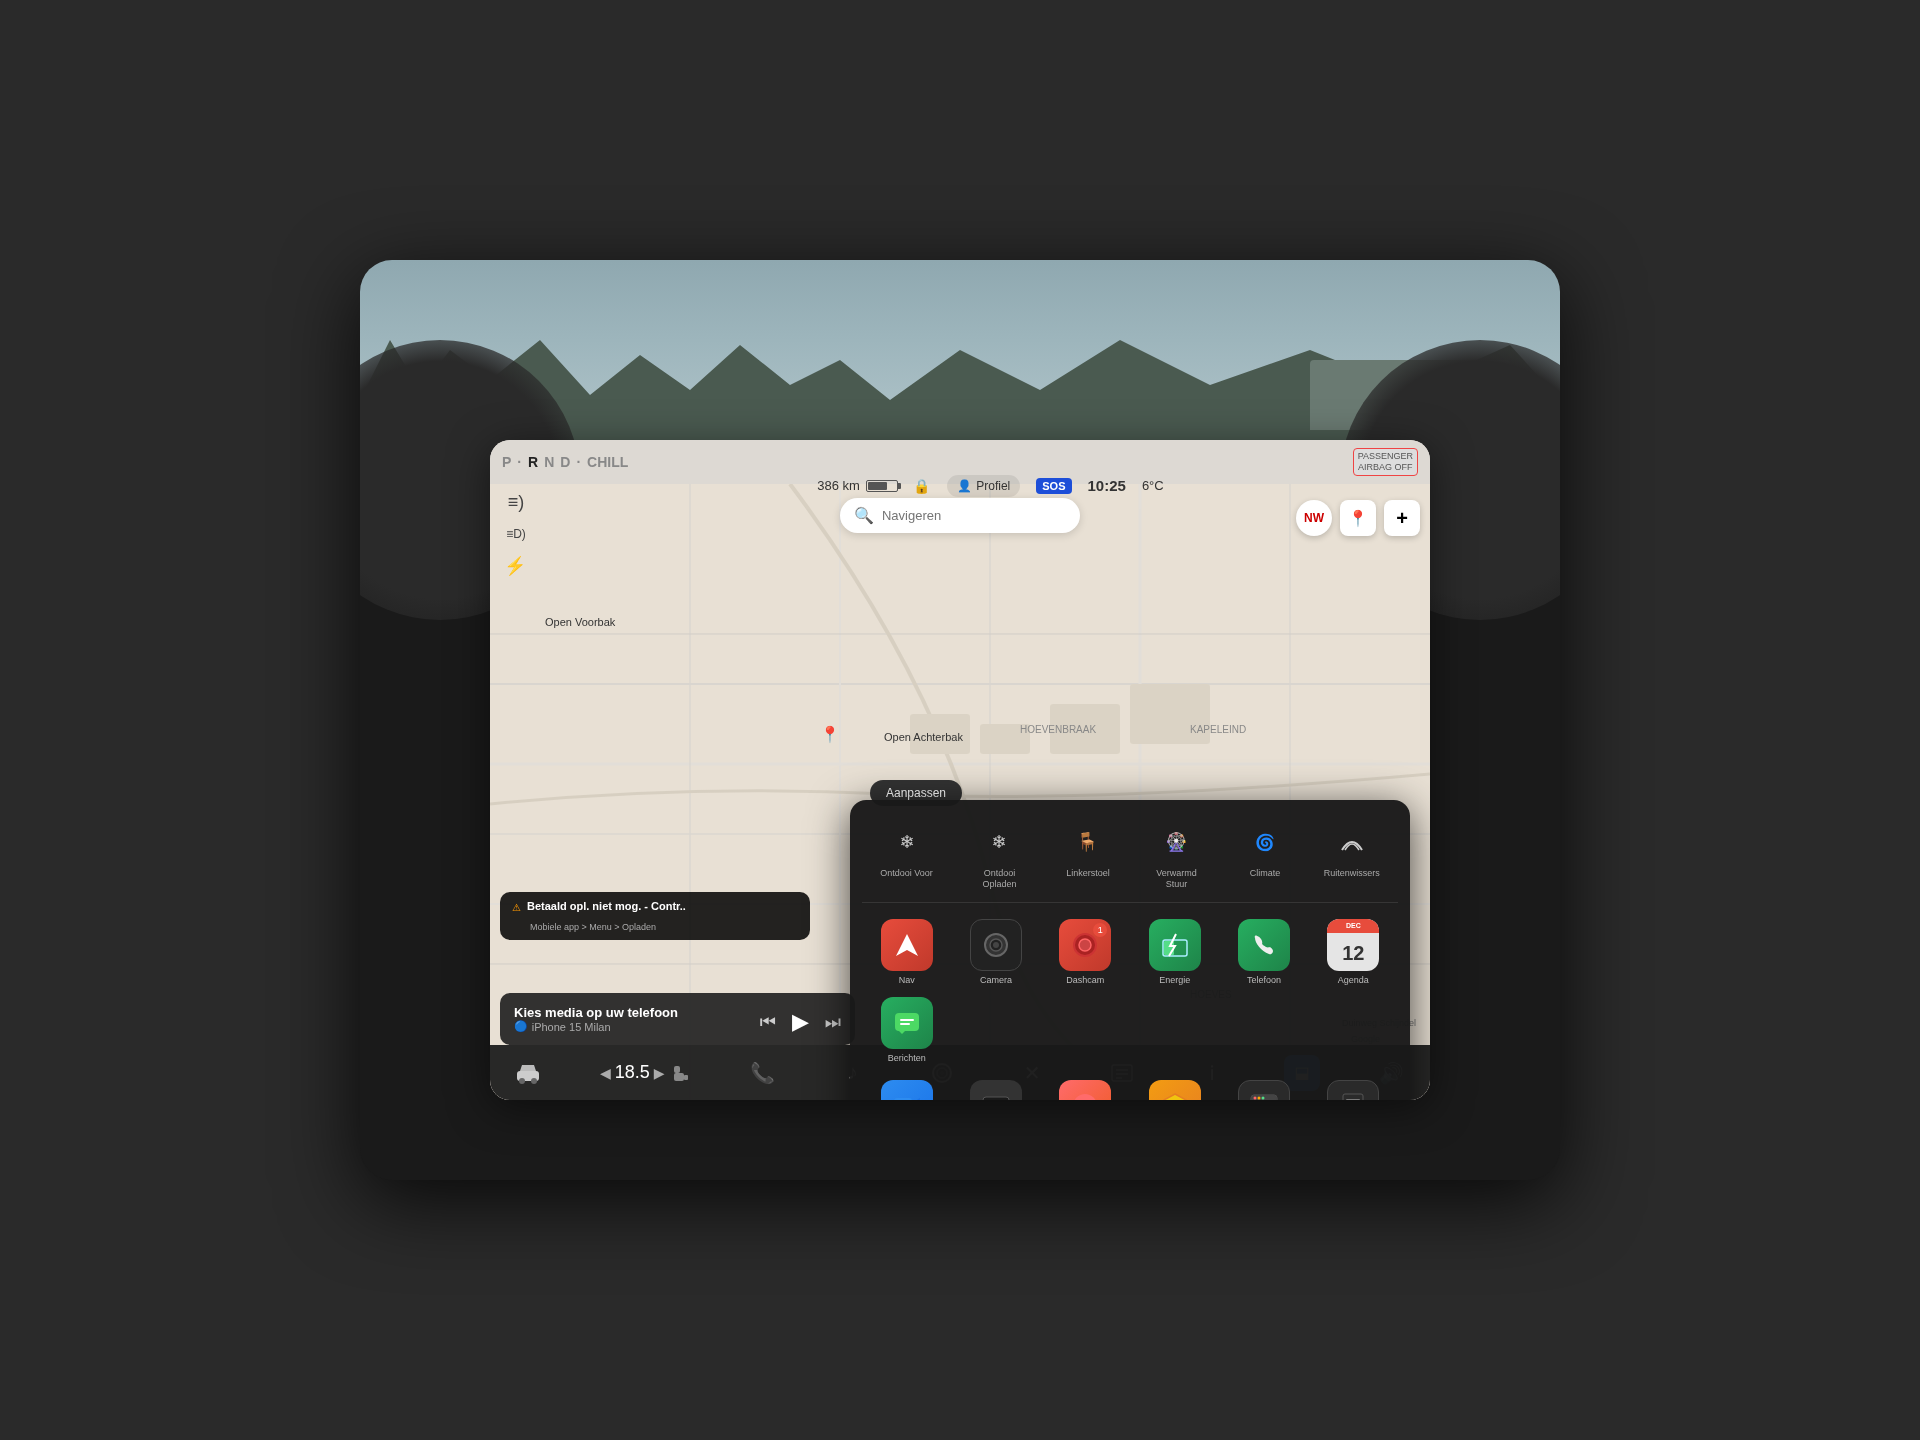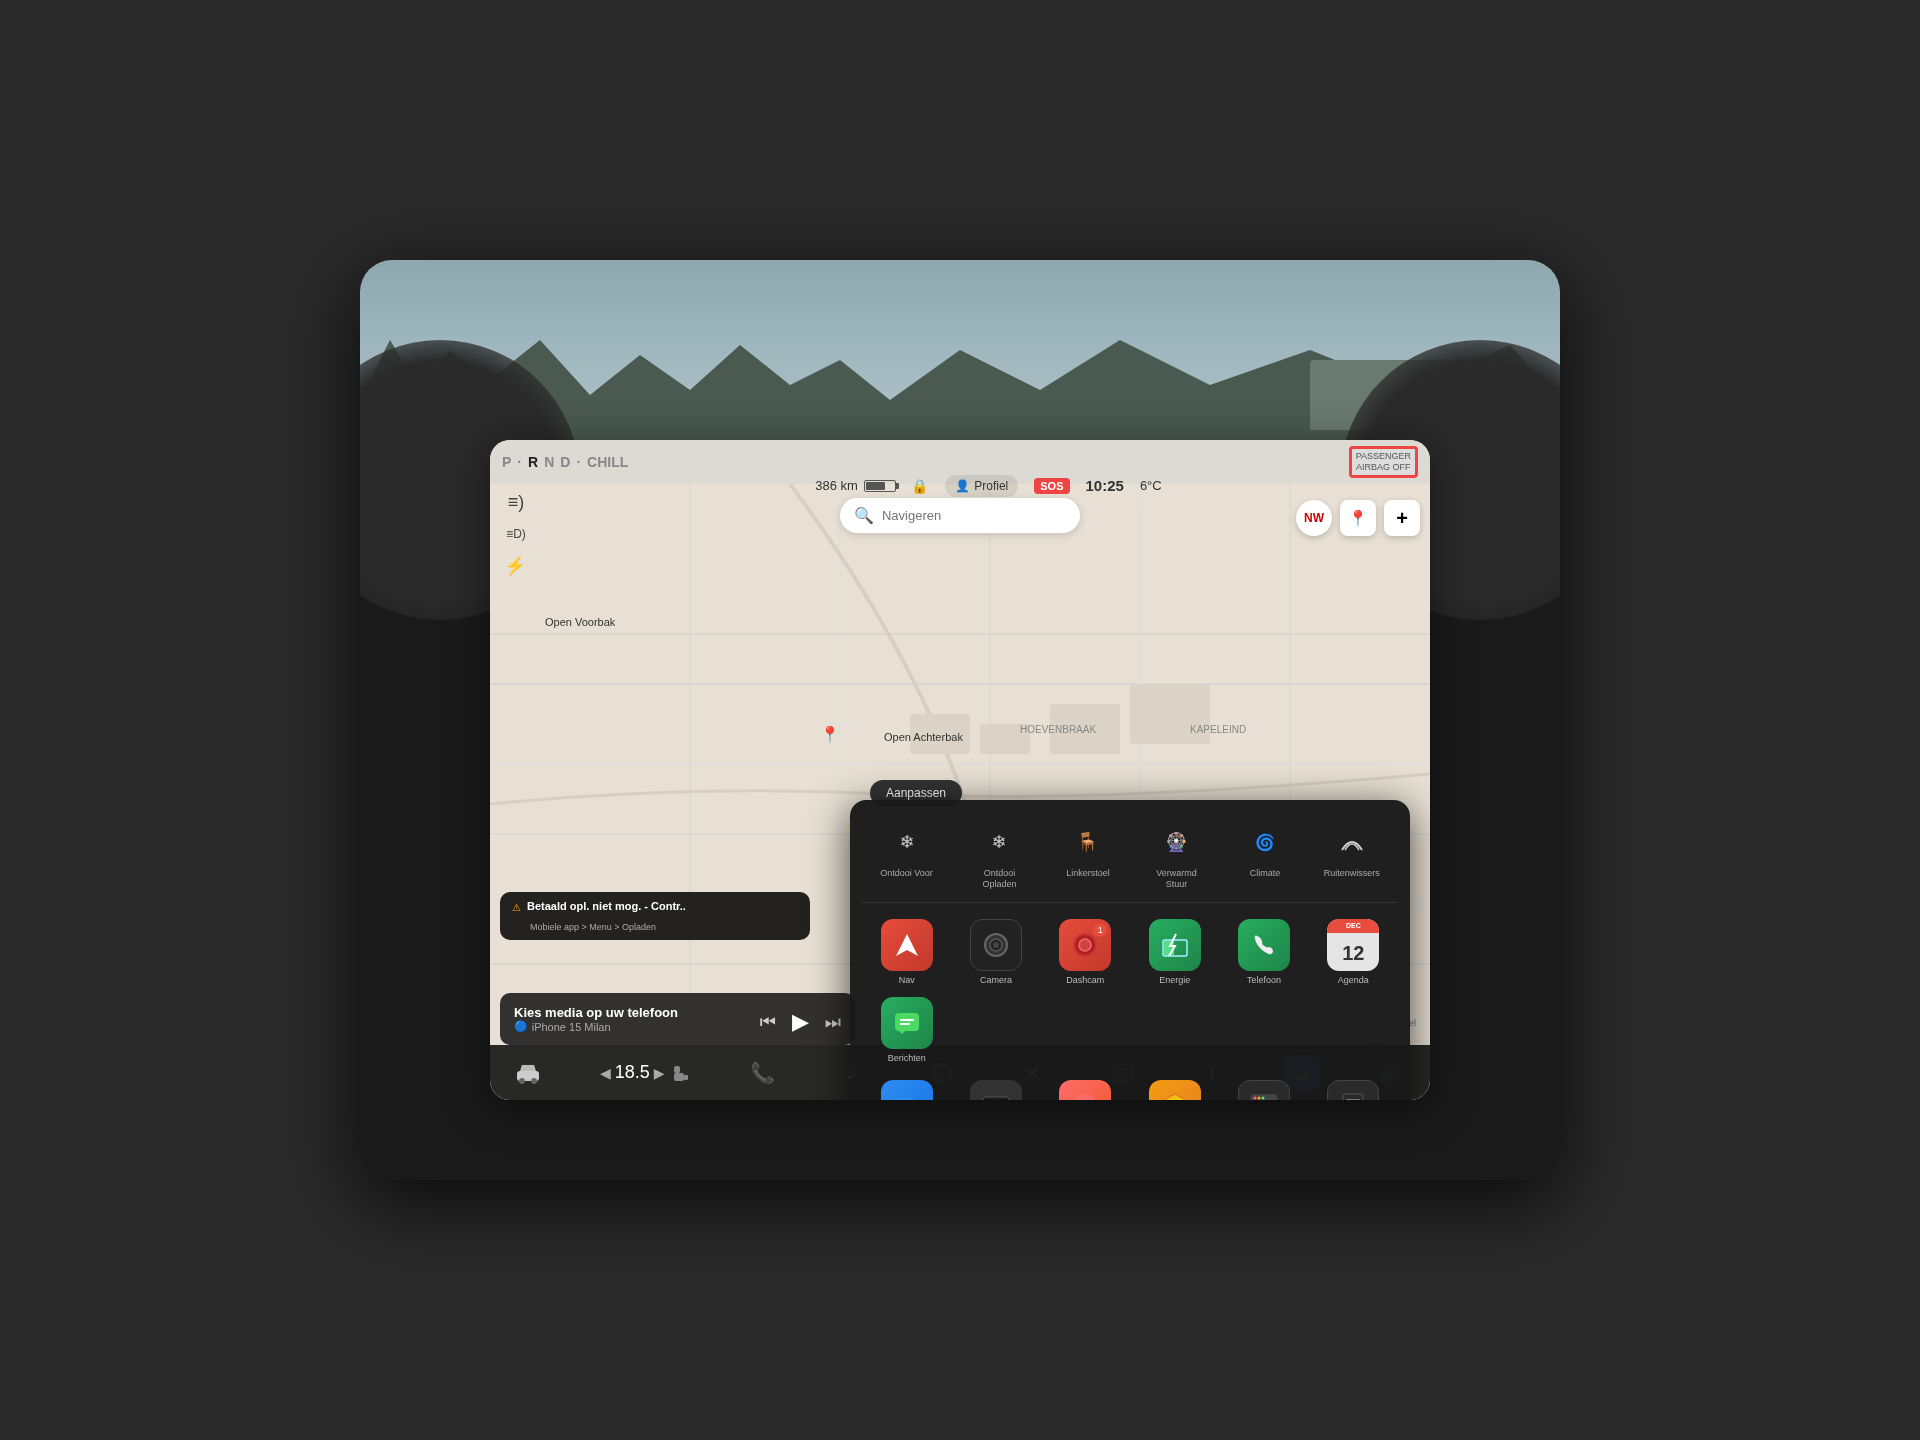--- a/index.html
+++ b/index.html
@@ -139,34 +139,34 @@
     .profile-btn {
       display: flex;
       align-items: center;
       gap: 4px;
       background: rgba(0,0,0,0.08);
       padding: 4px 10px;
       border-radius: 20px;
       font-size: 12px;
     }
     .sos-btn {
-      background: #ef4444;
+      background: #1d4ed8;
       color: white;
       padding: 2px 6px;
       border-radius: 4px;
       font-size: 11px;
       font-weight: bold;
     }
     .time-display { font-weight: 600; font-size: 15px; }
     .temp-display { font-size: 13px; }
     .top-bar-right { display: flex; align-items: center; gap: 8px; }
     .airbag-indicator {
       font-size: 9px;
       background: #ddd;
-      border: 3px solid #ef4444;
+      border: 1px solid #ef4444;
       border-radius: 4px;
       padding: 2px 4px;
       color: #555;
       line-height: 1.2;
       text-align: center;
     }
 
     
     .left-sidebar {
       position: absolute;

